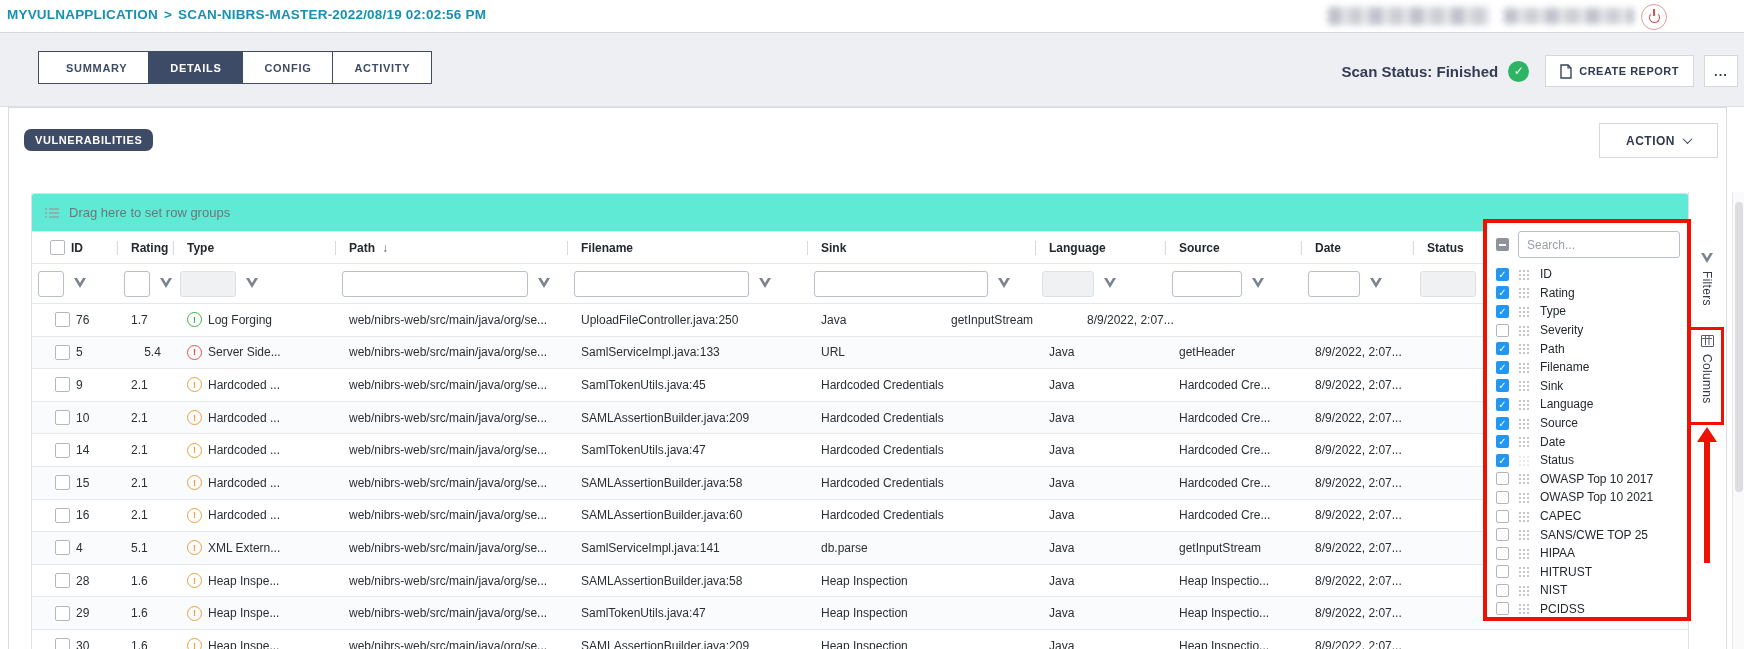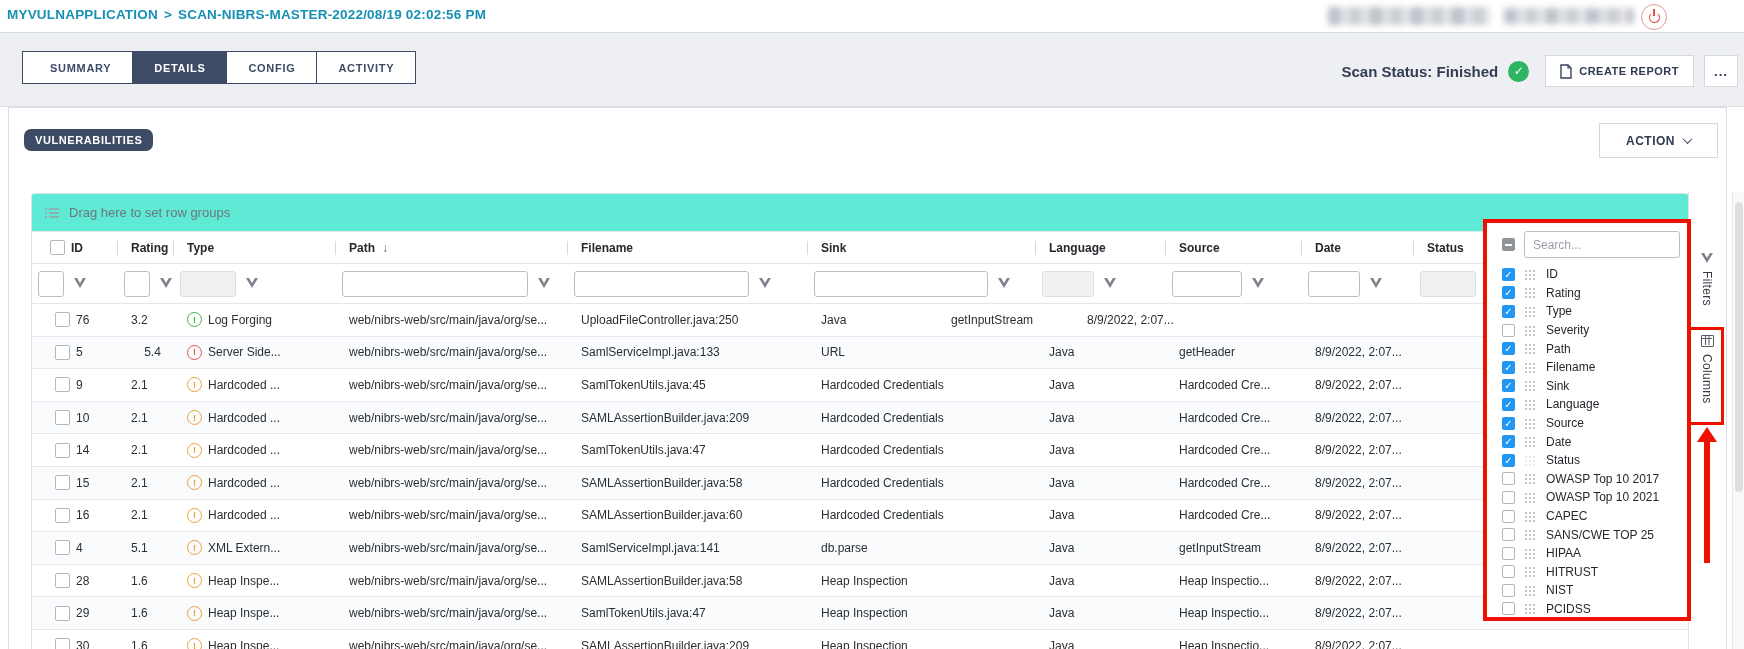--- a/index.html
+++ b/index.html
@@ -16,21 +16,21 @@
   .redact.r1 { left:1328px; top:7px; width:162px; height:18px; }
   .redact.r2 { left:1504px; top:8px; width:130px; height:16px; }
   .power-btn { position:absolute; left:1641px; top:4px; width:26px; height:26px; border:1.5px solid #e29a93; border-radius:50%; background:#fff; display:flex; align-items:center; justify-content:center; cursor:pointer; }
   .power-glyph { position:relative; width:11px; height:11px; border:1.6px solid #d9534f; border-radius:50%; border-top-color:transparent; }
   .power-glyph::after { content:""; position:absolute; left:50%; top:-4px; transform:translateX(-50%); width:2px; height:7px; background:#d9534f; }
 
   
   .subheader { position:absolute; left:0; top:33px; width:100%; height:74px; background:#edeff3; border-bottom:1px solid #dcdfe4; }
   .tabs { position:absolute; left:22px; top:18px; height:33px; display:flex; }
   .tab { border:1px solid var(--navy); margin-left:-1px; background:#fff; color:var(--navy); font-size:11px; font-weight:bold; letter-spacing:.7px; display:flex; align-items:center; justify-content:center; padding:0 21px; cursor:pointer; white-space:nowrap; }
-  .tab:first-child { margin-left:0;padding-left:27px; }
+  .tab:first-child { margin-left:16px;padding-left:27px; }
   .tab.active { background:var(--navy); color:#fff; }
   .status-cluster { position:absolute; right:6px; top:22px; height:32px; display:flex; align-items:center; }
   .scan-status { font-size:15px; font-weight:bold; color:#333c52; white-space:nowrap; }
   .check-circle { width:21px; height:21px; border-radius:50%; background:var(--status-green); color:#fff; font-size:12px; font-weight:bold; display:flex; align-items:center; justify-content:center; margin:0 16px 0 10px; }
   .btn { background:#fff; border:1px solid #d5d8de; color:#2f3950; font-size:11px; font-weight:bold; letter-spacing:.5px; display:flex; align-items:center; justify-content:center; cursor:pointer; }
   .btn.create { height:32px; padding:0 14px; gap:7px; }
   .btn.more { height:32px; width:34px; margin-left:10px; font-size:13px; letter-spacing:1px; }
   .doc-icon { display:inline-block; }
 
   
@@ -64,21 +64,21 @@
   .trow.alt { background:#fafbfc; }
   .cell { display:flex; align-items:center; padding-left:13px; font-size:12px; color:#2a2f33; flex:none; overflow:hidden; white-space:nowrap; }
   .cell .cb { margin:0 6px 0 5px; margin-left:5px; }
   .cell.first { padding-left:18px; }
   .sev { width:15px; height:15px; border-radius:50%; border:1.5px solid; font-size:9px; font-weight:bold; display:inline-flex; align-items:center; justify-content:center; margin-right:6px; flex:none; }
   .sev-green { border-color:var(--sev-green); color:var(--sev-green); }
   .sev-red { border-color:var(--sev-red); color:var(--sev-red); }
   .sev-orange { border-color:var(--sev-orange); color:var(--sev-orange); }
 
   
-  .col-panel { position:absolute; left:1487px; top:223px; width:200px; height:394px; background:#fff; overflow:hidden;padding-left:6px; }
+  .col-panel { position:absolute; left:1487px; top:223px; width:200px; height:394px; background:#fff; overflow:hidden; }
   .panel-head { display:flex; align-items:center; gap:9px; padding:8px 7px 2px 9px; }
   .sel-all { position:relative; width:13px; height:13px; background:#8f949b; border-radius:2px; flex:none; cursor:pointer; }
   .sel-all::after { content:""; position:absolute; left:3px; top:5.5px; width:7px; height:2px; background:#fff; }
   .panel-search { flex:1; height:27px; border:1px solid #b9bfc7; border-radius:3px; font-size:12px; padding:0 8px; color:#333; outline:none; min-width:0; }
   .panel-search::placeholder { color:#9aa0a6; }
   .panel-list { padding-top:5px; }
   .pitem { height:18.6px; display:flex; align-items:center; gap:9px; padding-left:9px; cursor:pointer; }
   .pcb { width:13px; height:13px; border-radius:2px; flex:none; border:1px solid #b2b6bc; background:#fff; position:relative; }
   .pcb.on { border:none; background:var(--checkbox-blue); }
   .pcb.on::after { content:"✓"; position:absolute; left:0; top:0; width:13px; height:13px; color:#fff; font-size:10px; line-height:13px; text-align:center; font-weight:bold; }
@@ -233,21 +233,21 @@
             <span class="funnel"></span>
           </div>
         </div>
       <div class="tbody">
           <div class="trow">
             <div class="cell first" style="width: 86px;">
               <span class="cb"></span>
               <span class="ctext">76</span>
             </div>
             <div class="cell" style="width: 56px;">
-              <span class="ctext">3.2</span>
+              <span class="ctext">1.7</span>
             </div>
             <div class="cell" style="width: 162px;">
               <span class="sev sev-green">!</span>
               <span class="ctext">Log Forging</span>
             </div>
             <div class="cell" style="width: 232px;">
               <span class="ctext">web/nibrs-web/src/main/java/org/se...</span>
             </div>
             <div class="cell" style="width: 240px;">
               <span class="ctext">UploadFileController.java:250</span>

